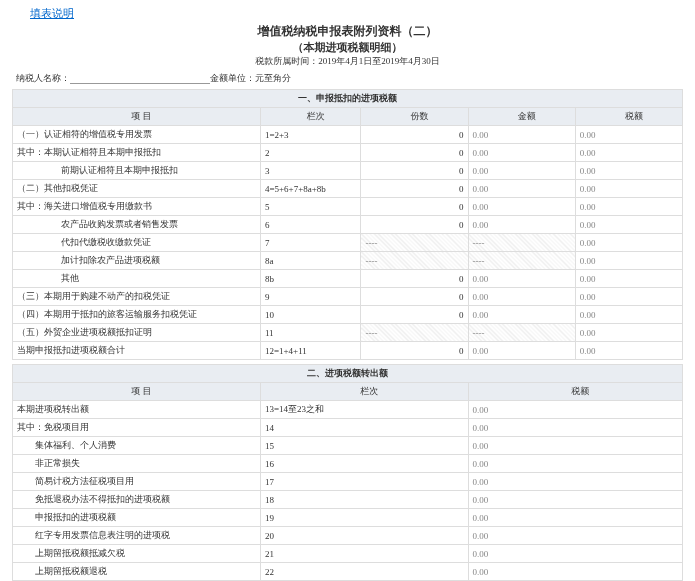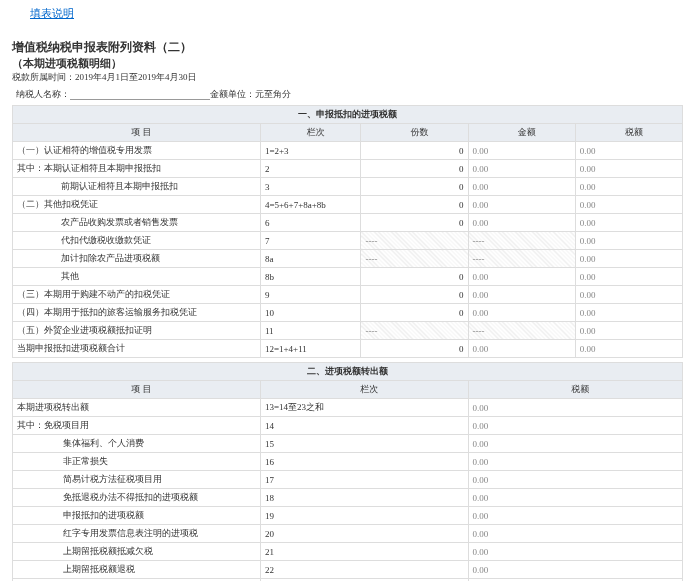--- a/index.html
+++ b/index.html
@@ -1,34 +1,34 @@
 <!DOCTYPE html>
 <html><head>
 <meta charset="utf-8">
 <style>
 * { box-sizing: border-box; margin: 0; padding: 0; }
 body { font-family: SimSun, serif; font-size: 9px; background: #fff; width: 695px; color: #333; }
 .page { padding: 6px 12px 20px 12px; }
 .help-link { color: #0066cc; text-decoration: underline; font-size: 11px; margin-left: 18px; display: inline-block; }
-.title-block { margin-top: 18px; }
+.title-block { text-align: center; margin-top: 2px; }
 .title { font-weight: bold; font-size: 12px; }
 .subtitle { font-weight: bold; font-size: 11px; }
 .period { font-size: 9px; }
 .meta-row { display: flex; justify-content: flex-start; font-size: 9px; margin-top: 4px; padding: 0 4px; }
 .meta-row input { border: none; border-bottom: 1px solid #999; width: 140px; font-size: 9px; background: transparent; }
 .sect-head { text-align: center; background: #e9edf2; font-weight: bold; padding: 2px 0; margin-top: 4px; font-size: 9px; border: 1px solid #ddd; border-bottom: none; }
 table { border-collapse: collapse; width: 100%; table-layout: fixed; }
 th, td { border: 1px solid #ddd; padding: 2px 4px; font-size: 9px; height: 14px; overflow: hidden; white-space: nowrap; }
 th { background: #e9edf2; font-weight: normal; text-align: center; padding-left: 14px; }
 td.name { text-align: left; }
 td.lc { text-align: left; }
 td.num { color: #888; }
 td.num0 { text-align: right; }
 .hatch { background: repeating-linear-gradient(45deg, #eee, #eee 1px, #fff 1px, #fff 3px); }
-.indent1 { padding-left: 50px; }
+.indent1 { padding-left: 22px; }
 .indent2 { padding-left: 48px; }
 </style>
 </head>
 <body>
 <div class="page">
 
 
 
 <a class="help-link">填表说明</a>
 <div class="title-block">
@@ -83,20 +83,27 @@
           <td class="num">0.00</td>
         </tr>
         <tr>
           <td class="name ">（二）其他扣税凭证</td>
           <td class="lc">4=5+6+7+8a+8b</td>
           <td class="num0">0</td>
           <td class="num">0.00</td>
           <td class="num">0.00</td>
         </tr>
         <tr>
+          <td class="name ">其中：海关进口增值税专用缴款书</td>
+          <td class="lc">5</td>
+          <td class="num0">0</td>
+          <td class="num">0.00</td>
+          <td class="num">0.00</td>
+        </tr>
+        <tr>
           <td class="name indent2">农产品收购发票或者销售发票</td>
           <td class="lc">6</td>
           <td class="num0">0</td>
           <td class="num">0.00</td>
           <td class="num">0.00</td>
         </tr>
         <tr>
           <td class="name indent2">代扣代缴税收缴款凭证</td>
           <td class="lc">7</td>
           <td class="num hatch">----</td>

